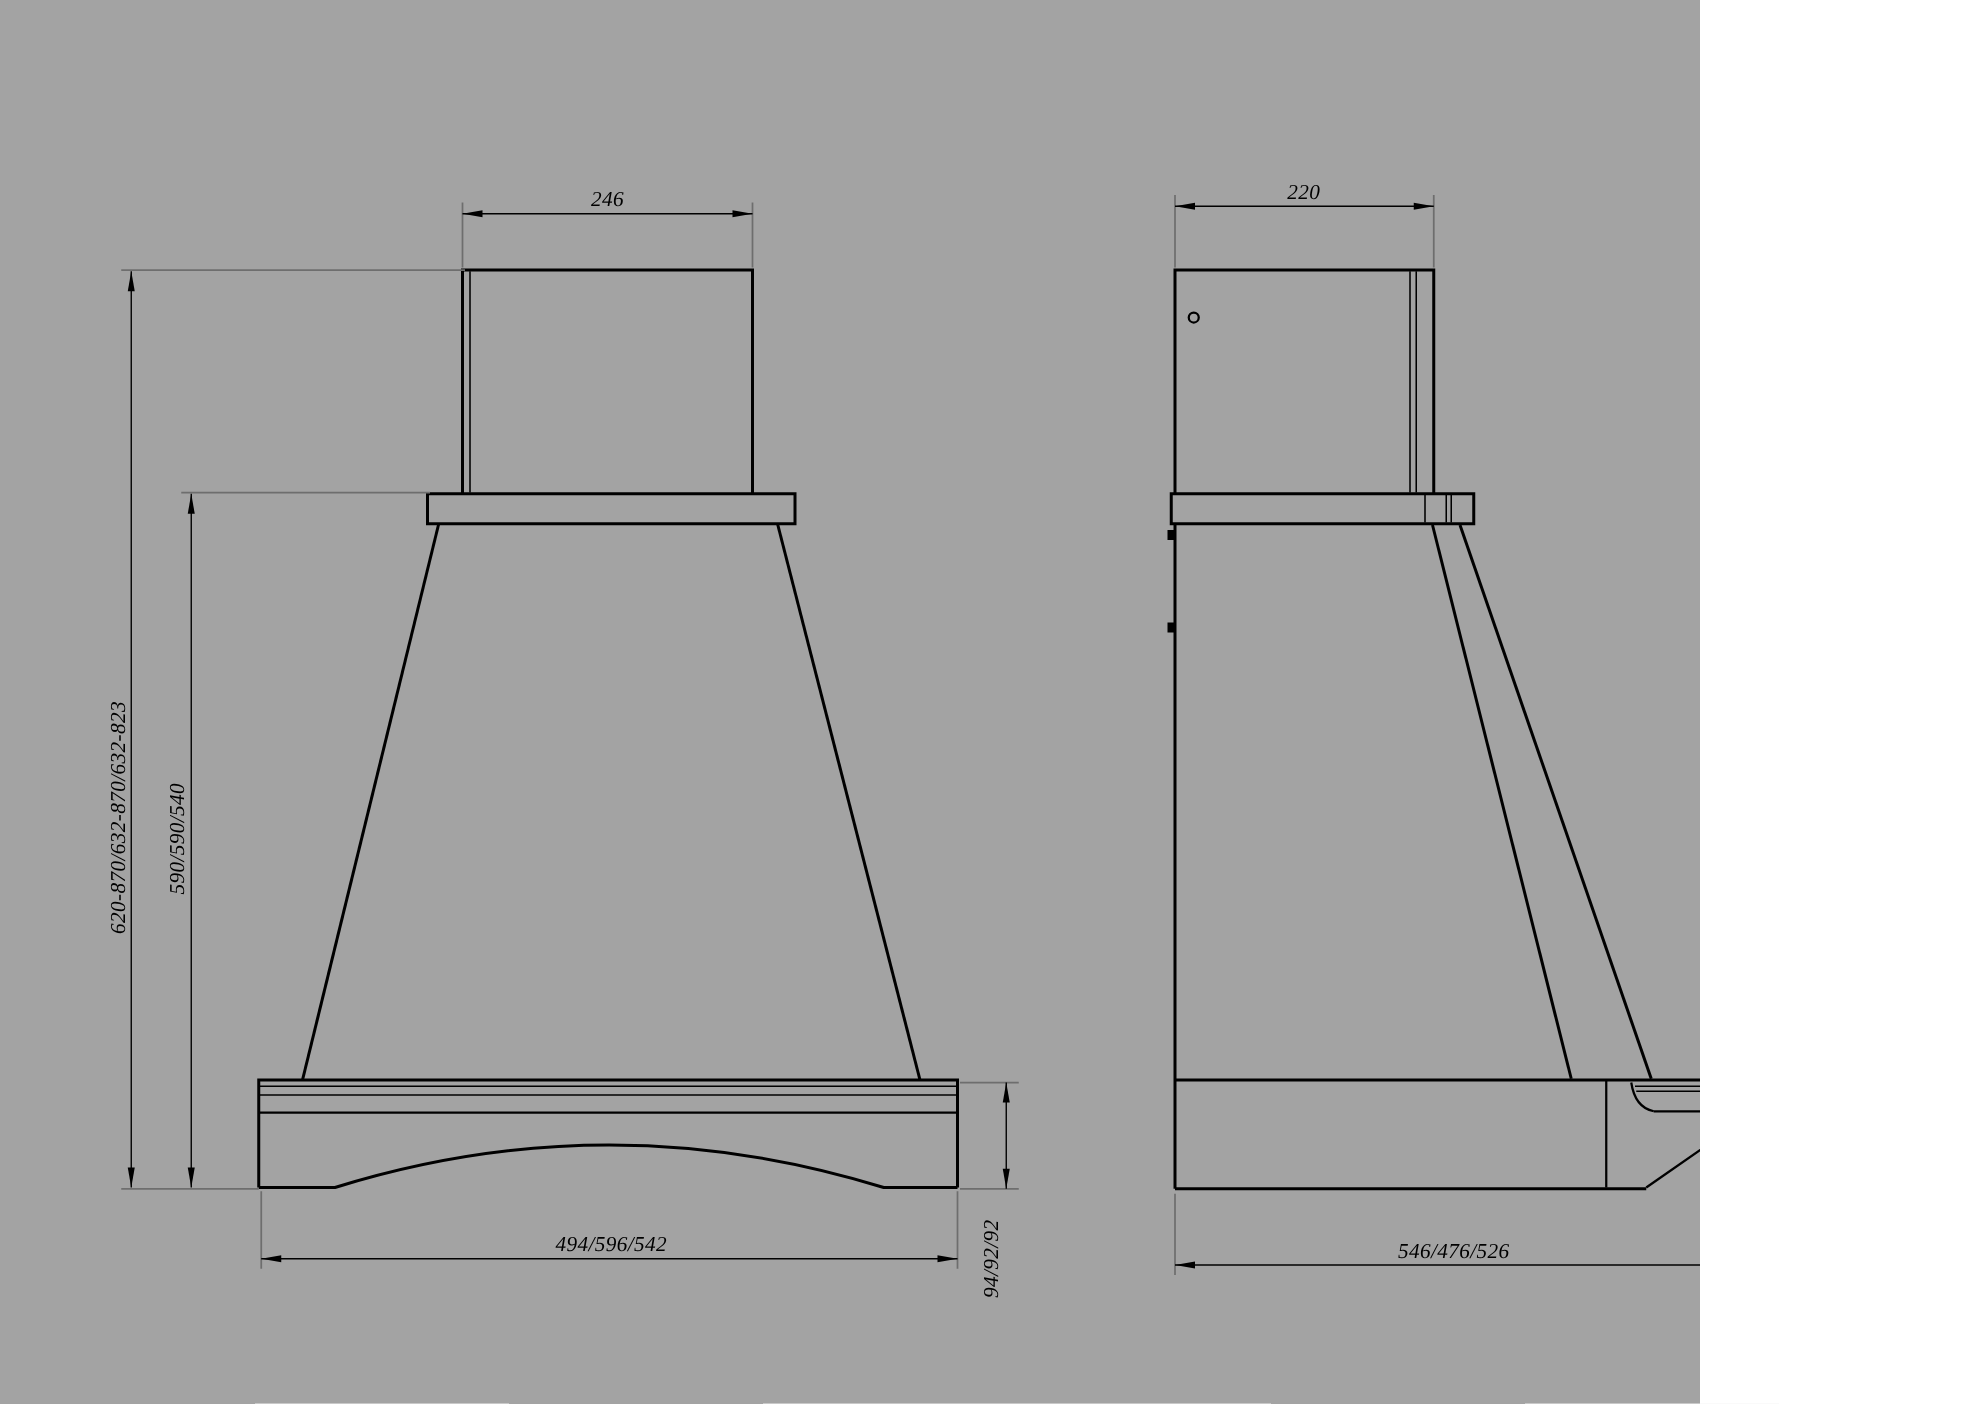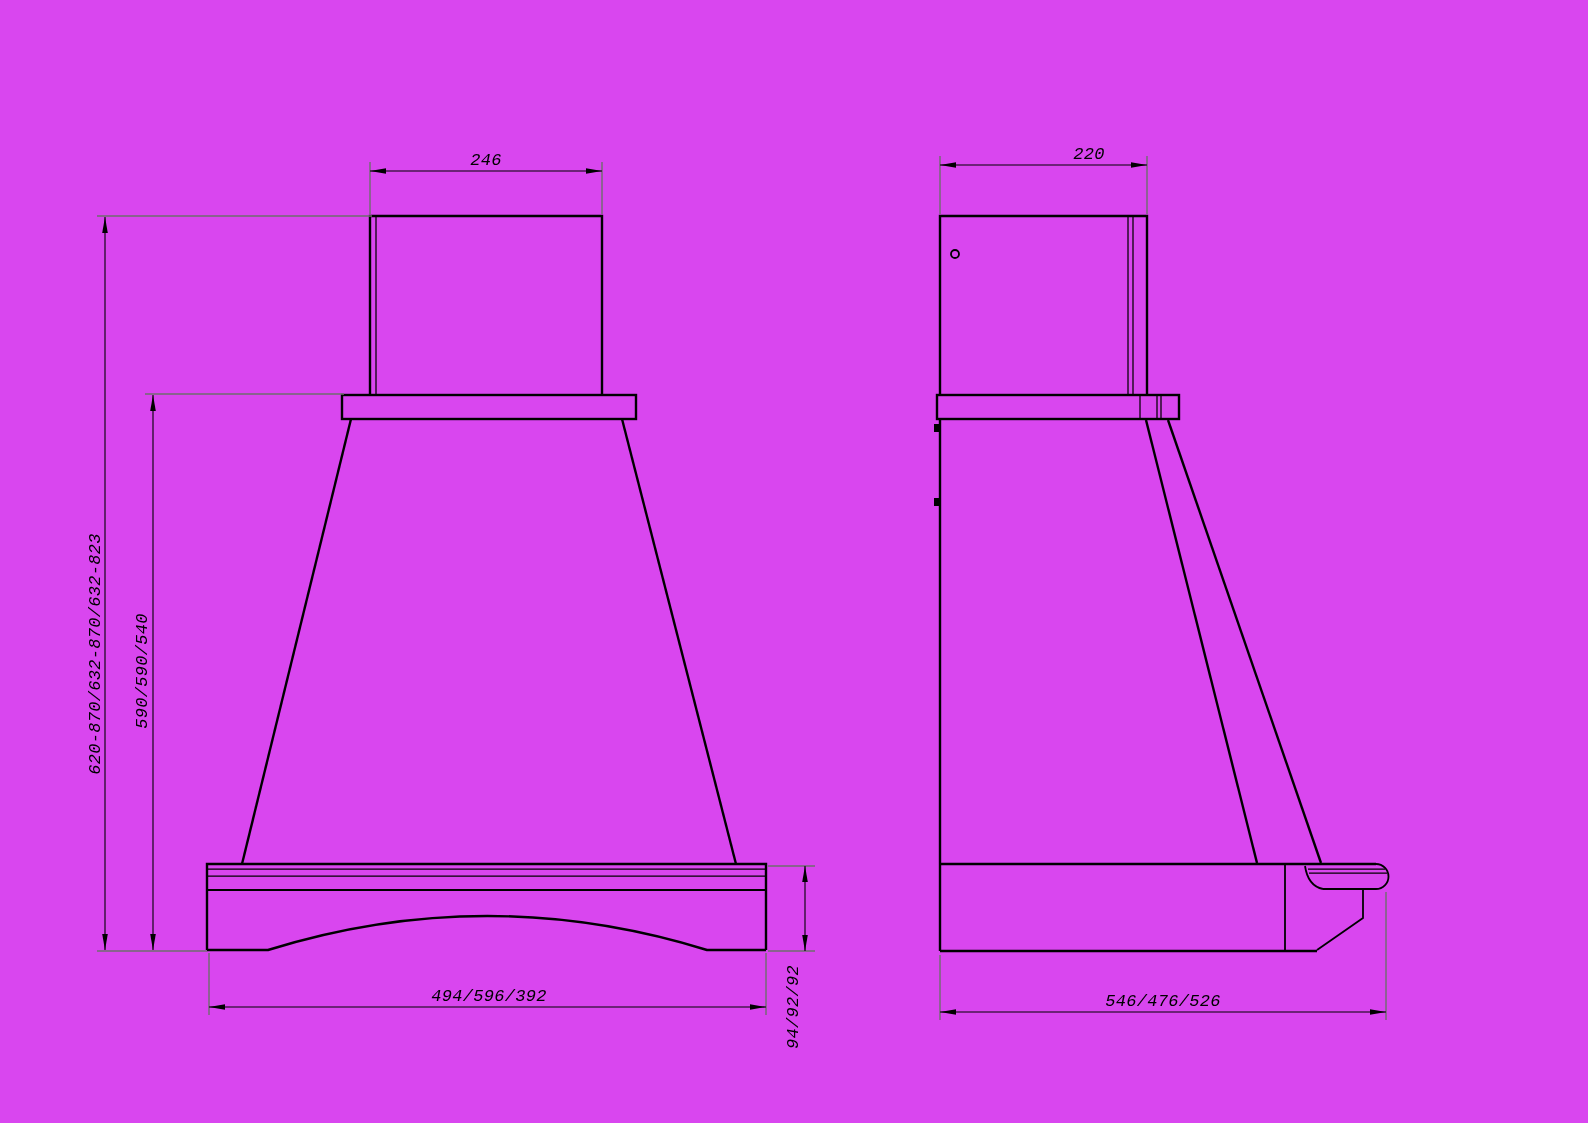--- a/index.html
+++ b/index.html
@@ -1,20 +1,20 @@
 <!DOCTYPE html>
 <html><head>
 <meta charset="utf-8">
 <style>
   html,body{margin:0;padding:0;background:#fff;}
   .canvas{
     position:relative;
-    width:1588px;height:1123px;
-    background:#d946ef;
-    font-family:Liberation Mono, monospace;
+    width:1360px;height:1123px;
+    background:#a3a3a3;
+    font-family:Liberation Serif, serif;
     overflow:hidden;
   }
   svg{position:absolute;left:0;top:0;}
   .s-thick{stroke:#000;stroke-width:2.4;fill:none;stroke-linecap:butt;stroke-linejoin:miter;}
   .s-med{stroke:#000;stroke-width:1.8;fill:none;}
   .s-thin{stroke:#000;stroke-width:1.25;fill:none;}
   .s-dim{stroke:#000;stroke-width:1.1;fill:none;}
   .s-ext{stroke:#6e6e6e;stroke-width:1.4;fill:none;}
   .arr{fill:#000;stroke:none;}
   .tab{fill:#000;stroke:none;}
@@ -123,25 +123,25 @@
       <polygon class="arr" points="805,866 802.2,882 807.8,882"></polygon>
       <polygon class="arr" points="805,951 802.2,935 807.8,935"></polygon>
 
       <polygon class="arr" points="940,1012 956,1009.2 956,1014.8"></polygon>
       <polygon class="arr" points="1386,1012 1370,1009.2 1370,1014.8"></polygon>
     </g>
   </svg>
 
   <div class="dim-label" style="left:486px;top:160px;">246</div>
 
-  <div class="dim-label" style="left:1089px;top:154px;">220</div>
+  <div class="dim-label" style="left:1043px;top:154px;">220</div>
 
   <div class="dim-label vert" style="left:95px;top:654px;">620-870/632-870/632-823</div>
 
   <div class="dim-label vert" style="left:142px;top:671px;">590/590/540</div>
 
-  <div class="dim-label" style="left:489px;top:996px;">494/596/392</div>
+  <div class="dim-label" style="left:489px;top:996px;">494/596/542</div>
 
   <div class="dim-label vert" style="left:793px;top:1007px;">94/92/92</div>
 
   <div class="dim-label" style="left:1163px;top:1001px;">546/476/526</div>
 
 </div>
 
 </body></html>

